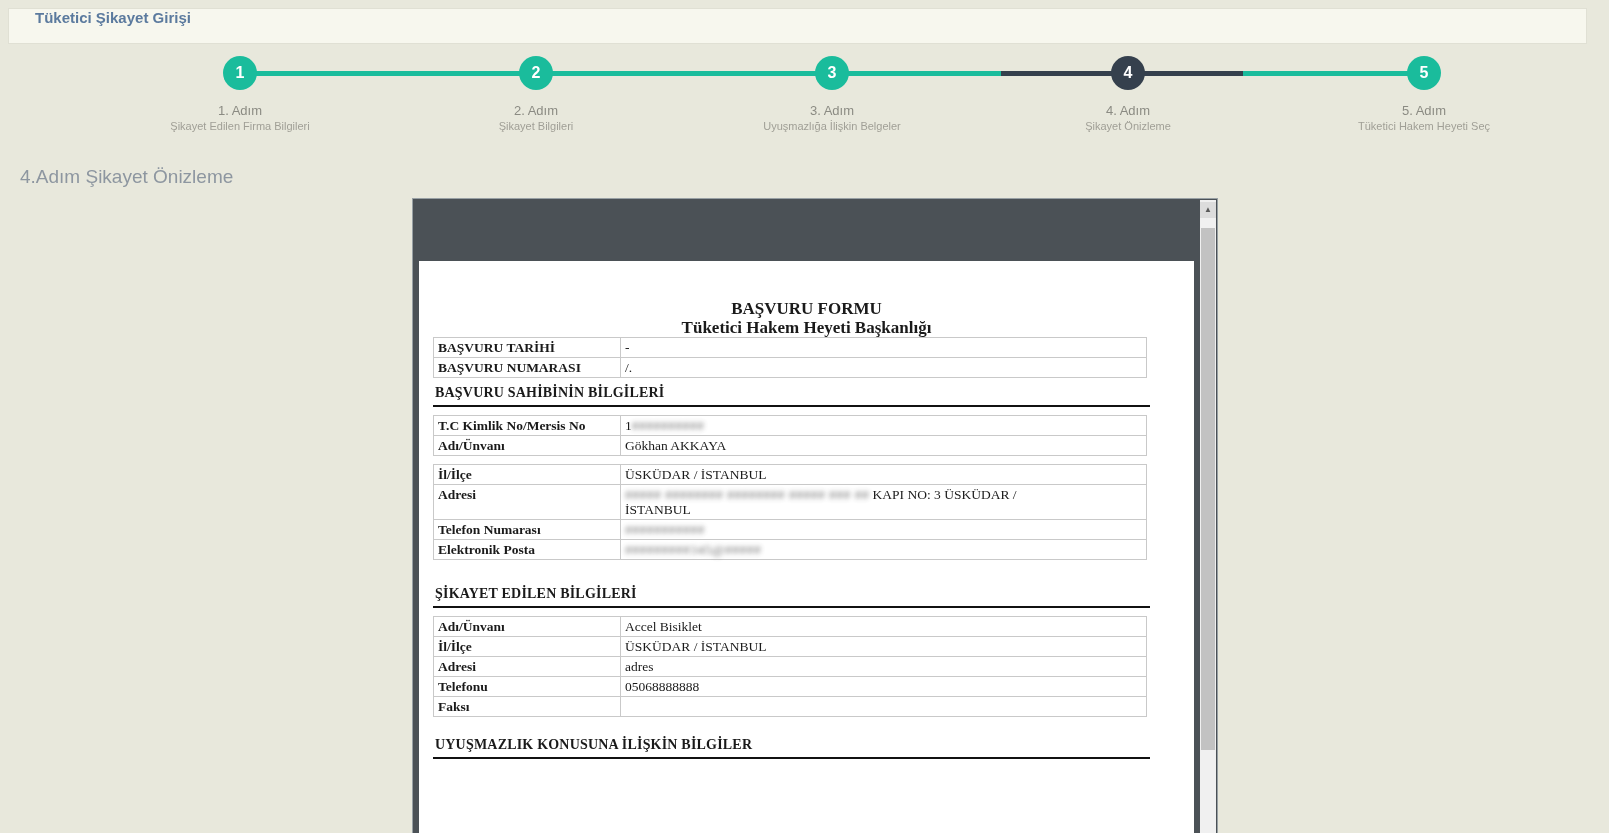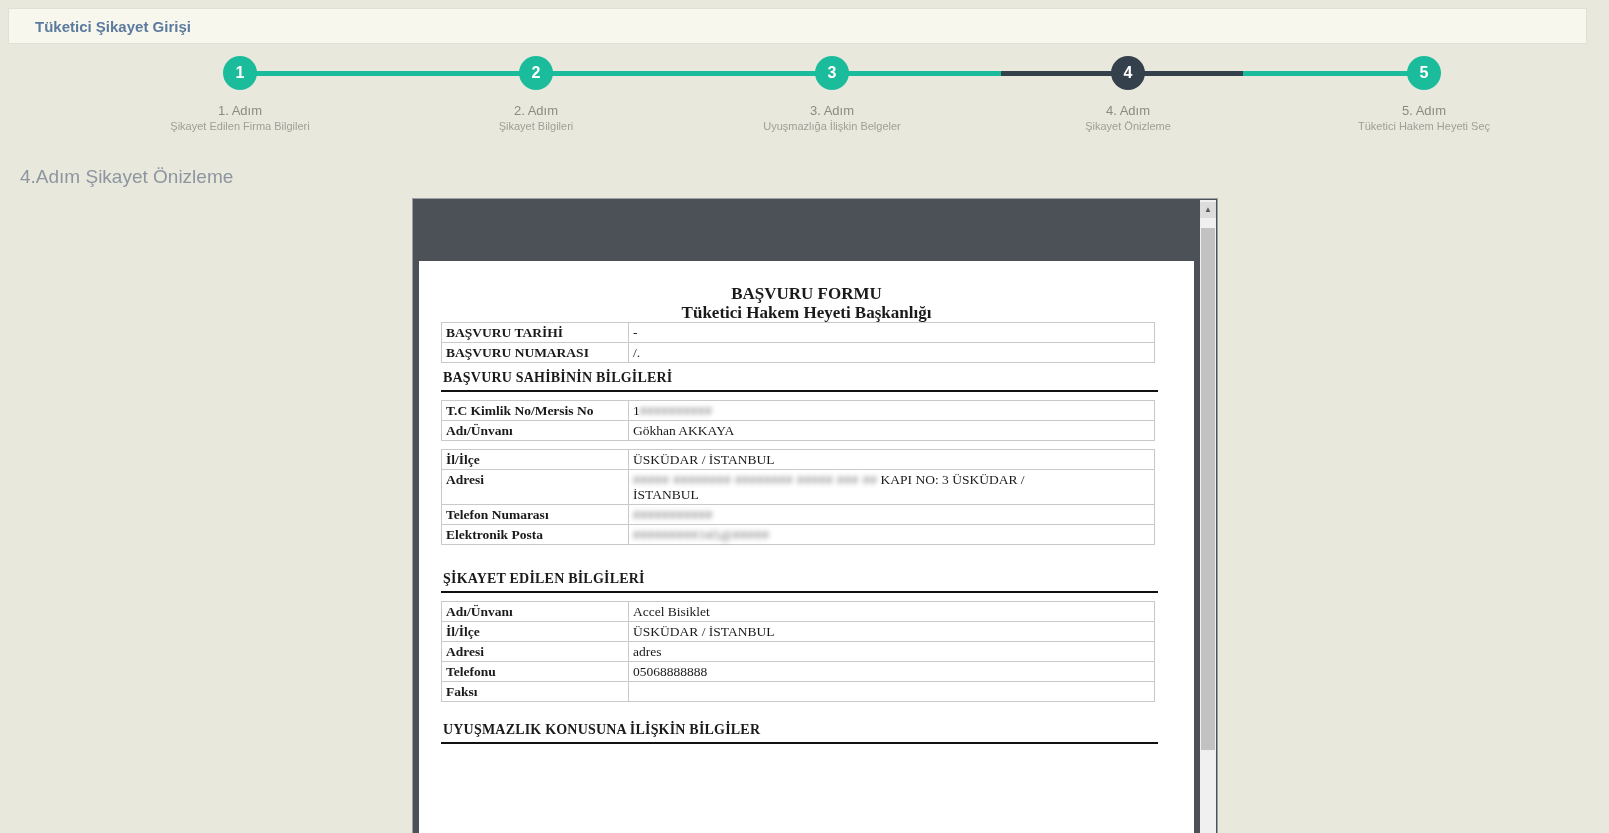--- a/index.html
+++ b/index.html
@@ -6,21 +6,21 @@
   body{
     width:1609px;height:833px;overflow:hidden;position:relative;
     background:var(--page_bg,#e8e8dc);
     font-family:"Liberation Sans","DejaVu Sans",sans-serif;
   }
   
   .app-header{
     position:absolute;left:8px;top:8px;right:22px;height:36px;
     background:var(--panel_bg,#f7f7ee);
     border:1px solid var(--panel_border,#e0e0d4);
-    display:flex;align-items:center;box-sizing:border-box;
+    display:flex;align-items:flex-start;box-sizing:border-box;
   }
   .app-header .title{
     margin-left:26px;font-size:15px;font-weight:bold;
     color:var(--title_blue,#5b7a9e);
   }
   
   .stepper{position:absolute;left:92px;top:56px;width:1480px;height:90px;}
   .stepper-track{position:absolute;left:0;top:0;width:100%;height:100%;}
   .seg{position:absolute;top:15px;height:5px;width:20%;}
   .seg-0{left:10%;background:var(--teal,#1abc9c);}
@@ -63,22 +63,22 @@
     position:absolute;top:2px;left:0;width:16px;height:16px;
     background:#dcdcdc;color:#5a5a5a;font-size:8px;line-height:16px;text-align:center;
     cursor:pointer;
   }
   .vscroll .thumb{
     position:absolute;top:28px;left:1px;width:14px;height:522px;
     background:var(--scrollbar_thumb,#c2c2c2);
   }
   
   .doc-page{font-family:"Liberation Serif","DejaVu Serif",serif;color:#1a1a1a;}
-  .doc-title{padding-top:23px;text-align:center;font-weight:bold;font-size:17px;line-height:19px;}
-  .doc-body{margin-left:22px;width:717px;}
+  .doc-title{padding-top:38px;text-align:center;font-weight:bold;font-size:17px;line-height:19px;}
+  .doc-body{margin-left:14px;width:717px;}
   .doc-heading{
     font-weight:bold;font-size:14px;letter-spacing:.2px;
     border-bottom:2px solid var(--heading_line,#111);
     padding:0 0 4px 2px;margin-bottom:0;
   }
   .doc-table{border-collapse:collapse;width:714px;table-layout:fixed;}
   .doc-table td{
     border:1px solid var(--table_border,#c9c9c9);
     font-size:13.5px;line-height:15px;padding:2px 4px;vertical-align:top;
   }

